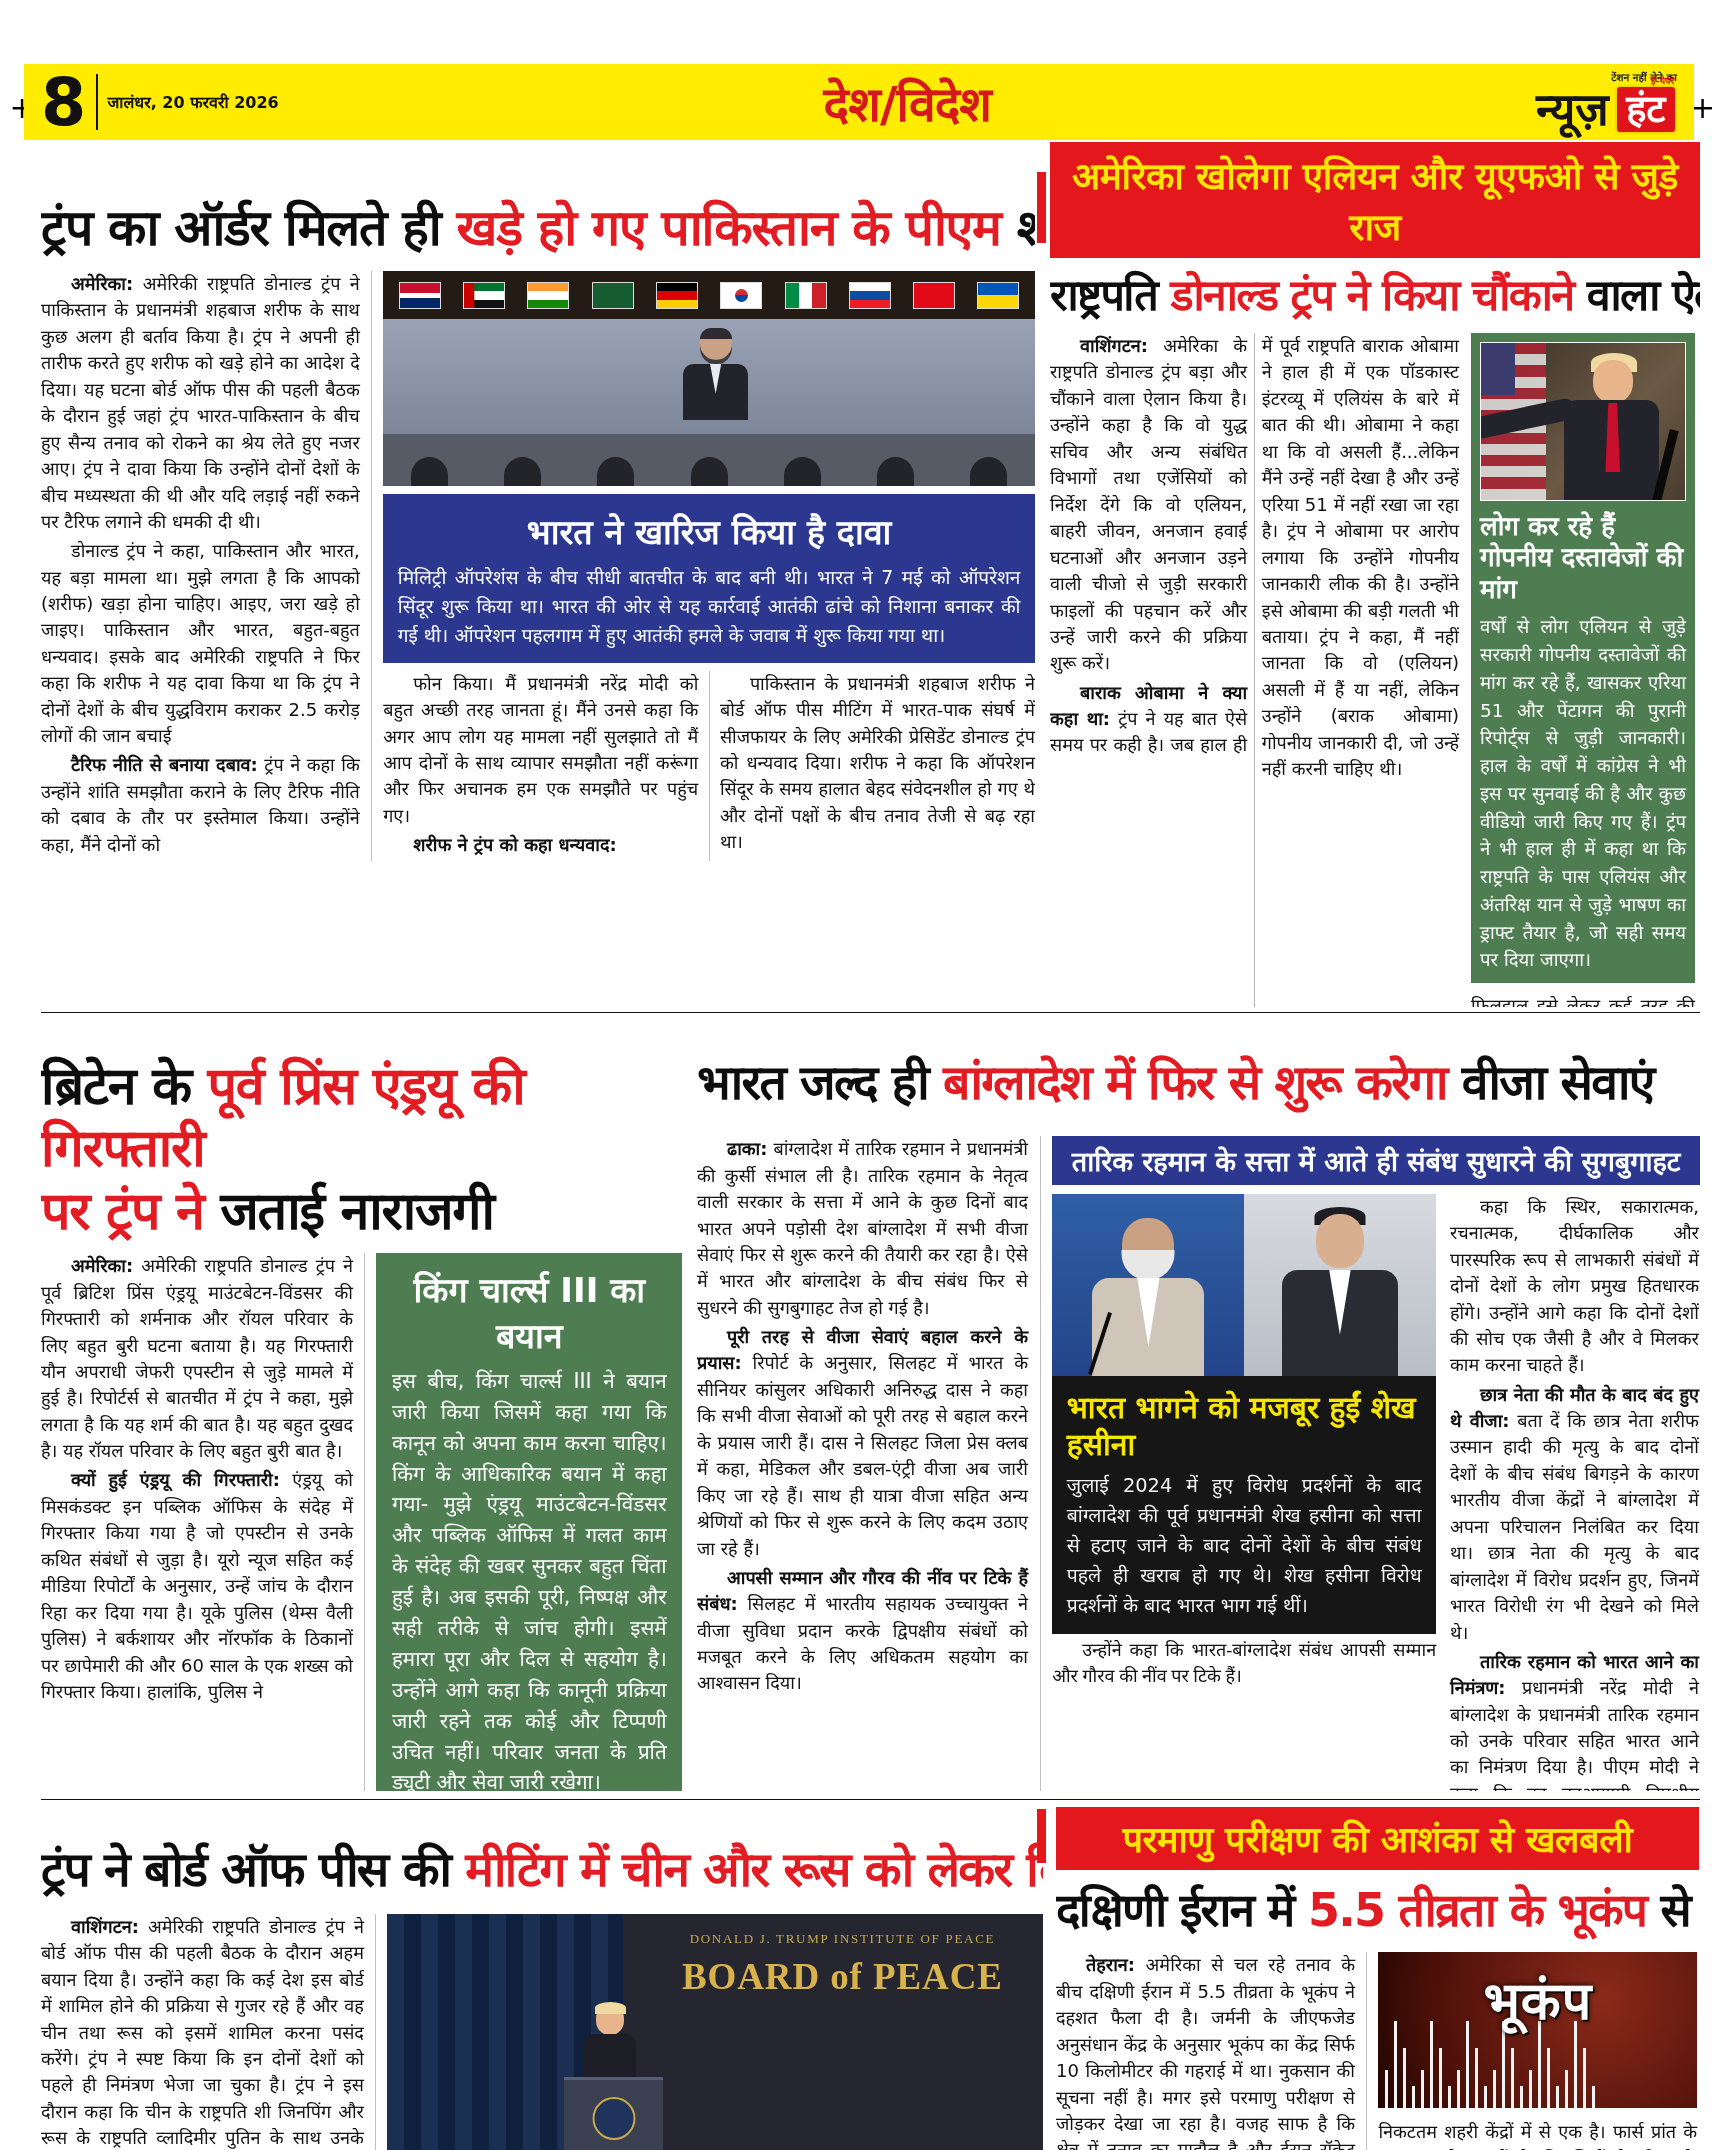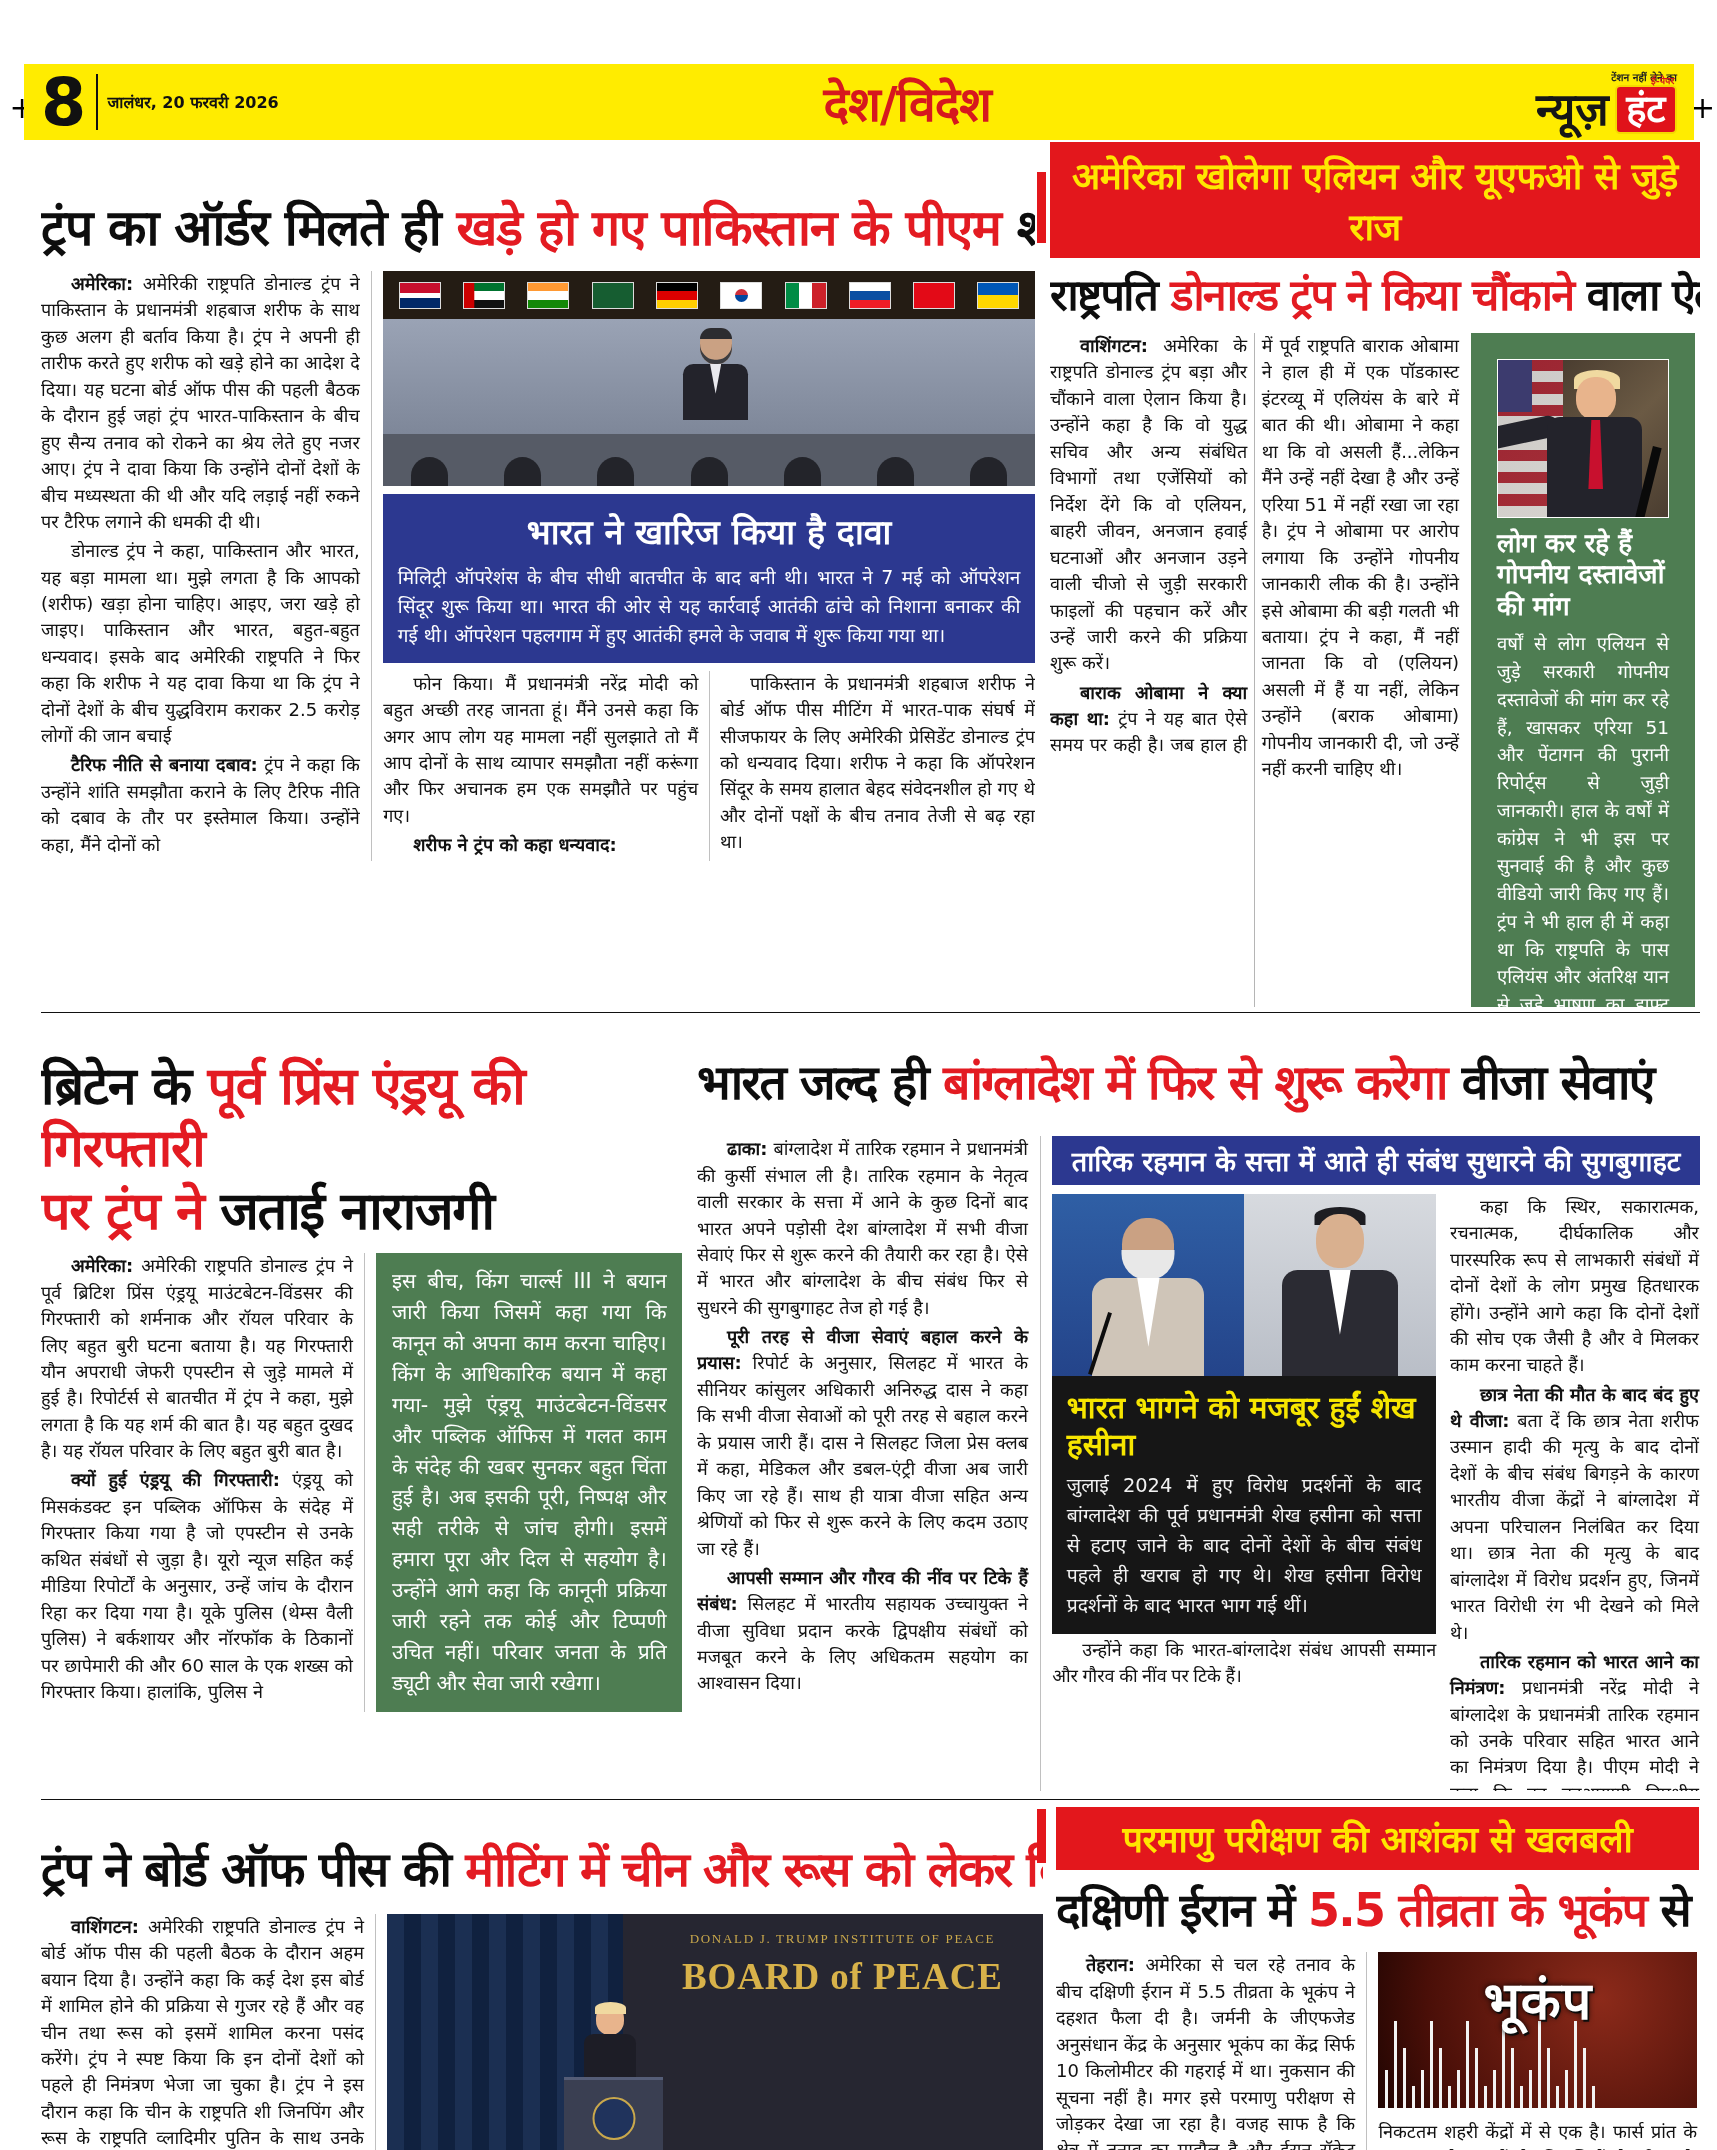--- a/index.html
+++ b/index.html
@@ -87,21 +87,21 @@
   .artA-sub .sc1{width:318px;padding-right:10.3px;}
   .artA-sub .sc2{width:318px;border-left:0.4px solid #c0c0c0;padding-left:10.3px;}
 
   
   .artB{left:1050px;top:142px;width:650px;height:865px;}
   .artB .kicker{font-size:37px;}
   .artB .hl{font-size:43px;margin:11.2px 0 10.3px 0;text-align:center;letter-spacing:-1.7px;}
   .artB-row{display:flex;}
   .artB-left{width:409px;}
   .artB-right{width:224px;margin-left:12px;}
-  .greenboxB{padding:26px;}
+  .greenboxB{padding:9px;}
   .photoB{width:100%;height:159px;position:relative;background:linear-gradient(135deg,#3a2f26,#6b5a44 60%,#4a3d30);overflow:hidden;border:0.4px solid #fff;box-sizing:border-box;}
   .pb-flag{position:absolute;left:0;top:0;width:65px;height:100%;
      background:repeating-linear-gradient(180deg,#b22234 0 11.2px,#efefef 11.2px 22.4px);opacity:.8;}
   .pb-canton{position:absolute;left:0;top:0;width:34px;height:52px;background:#3c3b6e;}
   .pb-head{position:absolute;right:52px;top:17px;width:40px;height:43px;border-radius:46%;background:#e8b48c;}
   .pb-hair{position:absolute;right:48px;top:9.5px;width:46px;height:19px;border-radius:50% 50% 0 0;background:#f0d9a0;}
   .pb-suit{position:absolute;right:26px;top:57px;width:95px;height:103px;border-radius:13px 13px 0 0;background:#23232b;}
   .pb-tie{position:absolute;right:65px;top:60px;width:14.6px;height:69px;background:#c8102e;clip-path:polygon(20% 0,80% 0,100% 100%,0 100%);}
   .pb-arm{position:absolute;right:108px;top:65px;width:112px;height:22.4px;background:#23232b;transform:rotate(-12deg);border-radius:11.2px;}
   .pb-mic{position:absolute;right:15.5px;top:86px;width:8.6px;height:73px;background:#0a0a0a;transform:rotate(14deg);}
@@ -301,20 +301,21 @@
     <div><span class="b">ब्रिटेन के </span><span class="r">पूर्व प्रिंस एंड्रयू की गिरफ्तारी</span></div>
     <div><span class="r">पर ट्रंप ने </span><span class="b">जताई नाराजगी</span></div>
   </h1>
   <div class="artC-row">
     <div class="artC-c1 body-text">
       <p><span class="lead">अमेरिका:</span> <span>अमेरिकी राष्ट्रपति डोनाल्ड ट्रंप ने पूर्व ब्रिटिश प्रिंस एंड्रयू माउंटबेटन-विंडसर की गिरफ्तारी को शर्मनाक और रॉयल परिवार के लिए बहुत बुरी घटना बताया है। यह गिरफ्तारी यौन अपराधी जेफरी एपस्टीन से जुड़े मामले में हुई है। रिपोर्टर्स से बातचीत में ट्रंप ने कहा, मुझे लगता है कि यह शर्म की बात है। यह बहुत दुखद है। यह रॉयल परिवार के लिए बहुत बुरी बात है।</span></p>
       <p><span class="lead">क्यों हुई एंड्रयू की गिरफ्तारी:</span> <span>एंड्रयू को मिसकंडक्ट इन पब्लिक ऑफिस के संदेह में गिरफ्तार किया गया है जो एपस्टीन से उनके कथित संबंधों से जुड़ा है। यूरो न्यूज सहित कई मीडिया रिपोर्टों के अनुसार, उन्हें जांच के दौरान रिहा कर दिया गया है। यूके पुलिस (थेम्स वैली पुलिस) ने बर्कशायर और नॉरफॉक के ठिकानों पर छापेमारी की और 60 साल के एक शख्स को गिरफ्तार किया। हालांकि, पुलिस ने</span></p>
     </div>
     <div class="artC-c2">
       <div class="greenbox greenboxC">
+        <div class="bx-title">किंग चार्ल्स III का बयान</div>
         <div class="gb-text">इस बीच, किंग चार्ल्स III ने बयान जारी किया जिसमें कहा गया कि कानून को अपना काम करना चाहिए। किंग के आधिकारिक बयान में कहा गया- मुझे एंड्रयू माउंटबेटन-विंडसर और पब्लिक ऑफिस में गलत काम के संदेह की खबर सुनकर बहुत चिंता हुई है। अब इसकी पूरी, निष्पक्ष और सही तरीके से जांच होगी। इसमें हमारा पूरा और दिल से सहयोग है। उन्होंने आगे कहा कि कानूनी प्रक्रिया जारी रहने तक कोई और टिप्पणी उचित नहीं। परिवार जनता के प्रति ड्यूटी और सेवा जारी रखेगा।</div>
       </div>
 
     </div>
   </div>
 </section>
 
 <section class="article artD">
   <h1 class="hl"><span class="b">भारत जल्द ही </span><span class="r">बांग्लादेश में फिर से शुरू करेगा </span><span class="b">वीजा सेवाएं</span></h1>
   <div class="artD-row">

